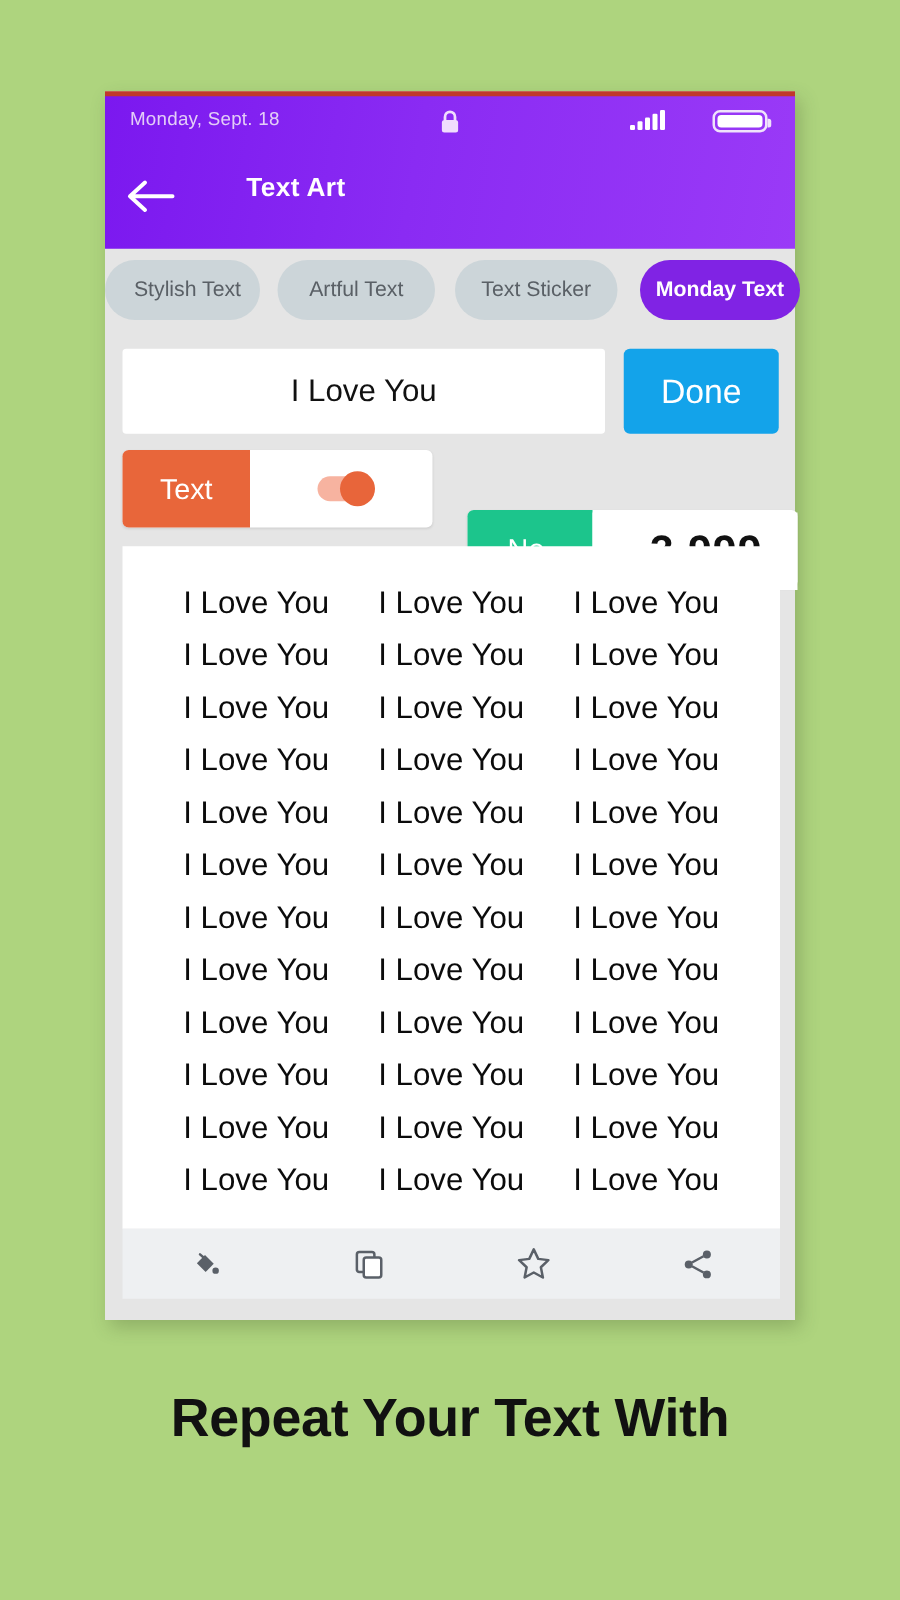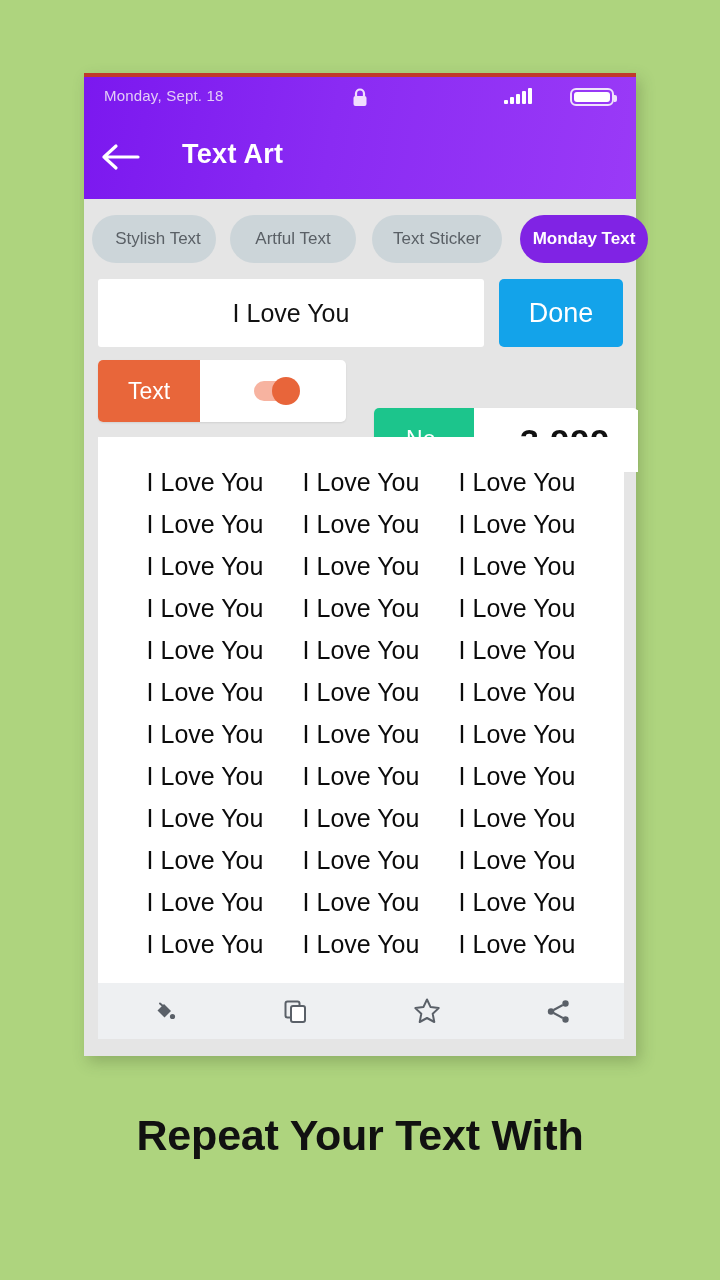--- a/index.html
+++ b/index.html
@@ -61,28 +61,28 @@
     width:3px;height:7px;background:#efe2fb;border-radius:0 2px 2px 0;
   }
   .battery span{
     position:absolute;left:2px;top:2px;right:2px;bottom:2px;
     background:#fff;border-radius:3px;display:block;
   }
 
   .navrow{position:absolute;left:0;top:46px;width:100%;height:78px;}
   .back-icon{position:absolute;left:16px;top:20px;}
   .app-title{
-    position:absolute;left:98px;top:18px;
-    color:#fff;font-size:27px;font-weight:bold;letter-spacing:.3px;
+    position:absolute;left:113px;top:18px;
+    color:#fff;font-size:21px;font-weight:bold;letter-spacing:.3px;
   }
 
   
   .tabs{
-    position:absolute;left:16px;top:126px;width:100%;height:66px;
-    display:flex;align-items:center;z-index:2;margin-top:7px;
+    position:absolute;left:8px;top:126px;width:100%;height:66px;
+    display:flex;align-items:center;z-index:2;
   }
   .tab{
     height:48px;border-radius:24px;
     background:#ccd5d9;color:#5a6066;
     font-size:17px;display:flex;align-items:center;justify-content:center;
     box-sizing:border-box;
   }
   .tab.t0{position:absolute;left:-8px;width:124px;padding-left:8px;}
   .tab.t1{position:absolute;left:130px;width:126px;}
   .tab.t2{position:absolute;left:272px;width:130px;}

